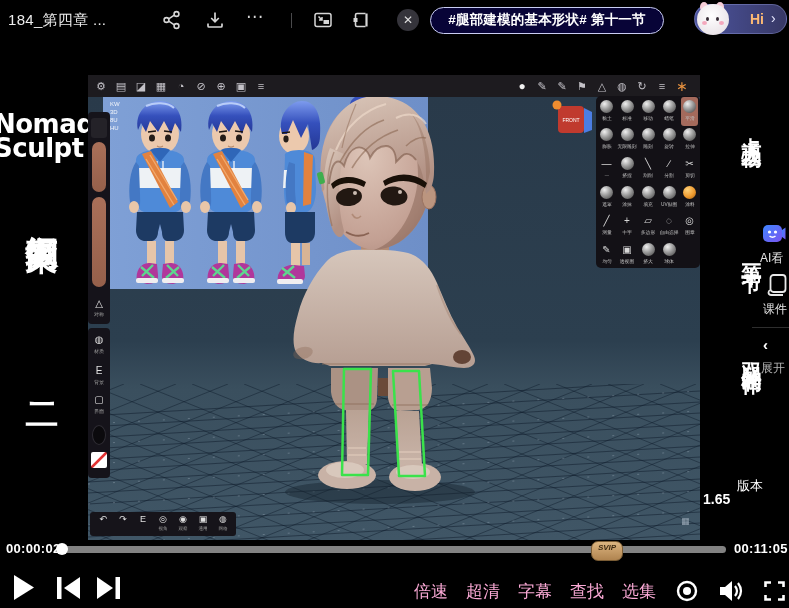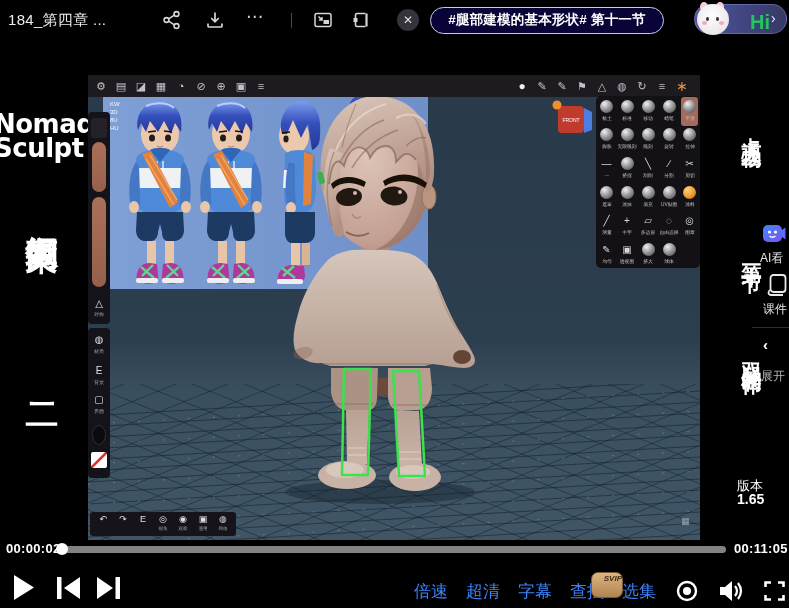--- a/index.html
+++ b/index.html
@@ -7,38 +7,38 @@
 body{font-family:"Liberation Sans","DejaVu Sans",sans-serif;position:relative;color:#fff}
 .abs{position:absolute}
 
 .tb-title{left:8px;top:11px;font-size:15px;color:#ececec;letter-spacing:.3px}
 .tb-svg{top:10px}
 .more-dots{left:246px;top:6px;font-size:17px;color:#d6d6d6;letter-spacing:1px}
 .sep{width:1px;height:15px;background:#4a4a4c;top:13px}
 .close-btn{left:397px;top:9px;width:22px;height:22px;border-radius:50%;background:#35343b;color:#dedede;font-size:12px;line-height:22px;text-align:center}
 .topic-badge{left:430px;top:7px;width:234px;height:27px;border:1.5px solid #c9cdf2;border-radius:15px;background:#080437;color:#fff;font-size:13.5px;line-height:23px;text-align:center;font-weight:700;letter-spacing:.2px}
 .hi-pill{left:694px;top:4px;width:93px;height:30px;border-radius:16px;background:linear-gradient(90deg,#4d55a0,#373865);border:1px solid rgba(180,190,255,.3)}
-.hi-label{left:750px;top:11px;font-size:20px;font-weight:700;color:#22c55e}
+.hi-label{left:750px;top:11px;font-size:14px;font-weight:700;color:#fdba74}
 .hi-chev{left:771px;top:10px;font-size:14px;color:#e8e8ff}
 .avatar{left:695px;top:1px;width:36px;height:36px}
 .av-ear{position:absolute;width:8px;height:10px;border-radius:50%;background:#f6cdd8;top:1px}
 .av-head{position:absolute;left:2px;top:3px;width:32px;height:31px;border-radius:50%;background:radial-gradient(circle at 45% 38%,#ffffff,#ece6ea 70%,#d4cbd2)}
 .av-eye{position:absolute;width:3px;height:4px;border-radius:50%;background:#3a2f38;top:16px}
 .av-cheek{position:absolute;width:5px;height:4px;border-radius:50%;background:#f4a8bd;top:20px}
 
 .brand{left:-6px;top:112px;font-family:"DejaVu Sans",sans-serif;font-weight:800;font-size:26px;line-height:24px;letter-spacing:-.5px;color:#fff}
 .vtext{writing-mode:vertical-rl;text-orientation:upright;font-weight:700;color:#fff}
 .v-left{left:19px;top:209px;font-size:33px;letter-spacing:1px}
 .v-left2{left:19px;top:378px;font-size:33px}
 
 .v-r1{left:739px;top:122px;font-size:20px;letter-spacing:3.5px}
 .v-r2{left:739px;top:249px;font-size:20px;letter-spacing:3px}
 .v-r3{left:739px;top:347px;font-size:20px;letter-spacing:3px}
 .ver-lab{left:737px;top:477px;font-size:13px;font-weight:400}
-.ver-val{left:737px;top:491px;font-size:14px;font-weight:700}
+.ver-val{left:703px;top:491px;font-size:14px;font-weight:700}
 .side-label{font-size:12px;color:#e5e5e5}
 .divider-r{left:752px;top:327px;width:37px;height:1px;background:#2e2e2e}
 .chev-l{left:763px;top:336px;font-size:15px;color:#fff;font-weight:700}
 
 #video{left:88px;top:75px;width:612px;height:465px;background:#2a3b4b}
 #vtoolbar{position:absolute;left:0;top:0;width:612px;height:22px;background:#1d1b1f;display:flex;align-items:center}
 .tgroup{display:flex;align-items:center}
 .tg-left{padding-left:3px}
 .tg-right{position:absolute;right:8px;top:0;height:22px}
 .ticon{width:20px;text-align:center;font-size:11px;color:#c3c1c7;line-height:22px}
@@ -70,22 +70,22 @@
 .corner-ico{left:593px;top:441px;font-size:9px;color:#95a4b2}
 
 .ref-ann{left:22px;top:25px;font-size:6px;line-height:8px;color:rgba(255,255,255,.9)}
 
 .time{font-size:13px;font-weight:700;color:#fff;letter-spacing:.3px}
 .t-cur{left:6px;top:541px}
 .t-tot{left:734px;top:541px}
 .track{left:62px;top:546px;width:664px;height:7px;border-radius:4px;background:#828282}
 .knob{left:56px;top:543px;width:12px;height:12px;border-radius:50%;background:#fff}
 #player-menu{left:414px;top:580px;display:flex;gap:18px}
-.pbtn{width:34px;font-size:17px;color:#3b82f6;text-align:center;white-space:nowrap}
-.svip{left:591px;top:572px;width:32px;height:26px;border-radius:7px;background:linear-gradient(180deg,#dcb580,#b08450);border:1px solid #7a5c34;color:#3f2c12;font-size:8px;font-weight:700;font-style:italic;text-align:right;line-height:11px}
+.pbtn{width:34px;font-size:17px;color:#f9a8d4;text-align:center;white-space:nowrap}
+.svip{left:591px;top:541px;width:32px;height:20px;border-radius:7px;background:linear-gradient(180deg,#dcb580,#b08450);border:1px solid #7a5c34;color:#3f2c12;font-size:8px;font-weight:700;font-style:italic;text-align:center;line-height:11px}
 </style>
 </head>
 <body>
 
 <div class="abs tb-title">184_第四章 ...</div>
 <svg class="abs tb-svg" style="left:162px" width="20" height="20" viewBox="0 0 20 20">
   <g stroke="#d6d6d6" stroke-width="1.6" fill="none">
     <circle cx="14.5" cy="4" r="2.4"></circle>
       <circle cx="4.5" cy="10" r="2.4"></circle>
       <circle cx="14.5" cy="16" r="2.4"></circle>
@@ -157,21 +157,21 @@
 <div class="abs side-label" style="left:760px;top:250px">AI看</div>
 <svg class="abs" style="left:766px;top:273px" width="22" height="24" viewBox="0 0 22 24">
   <g stroke="#e8e8e8" stroke-width="1.8" fill="none">
     <rect x="4.5" y="2" width="15" height="17" rx="3"></rect>
     <path d="M4.5 17 Q2.5 17.5 2.5 19.5 Q2.5 22 5.5 22 H17"></path>
   </g>
 </svg>
 <div class="abs side-label" style="left:763px;top:301px">课件</div>
 <div class="abs divider-r"></div>
 <div class="abs chev-l">‹</div>
-<div class="abs side-label" style="left:761px;top:368px;color:#b5b5b5">展开</div>
+<div class="abs side-label" style="left:761px;top:360px;color:#b5b5b5">展开</div>
 
 <div class="abs" id="video">
   <div id="vtoolbar">
     <div class="tgroup tg-left">
         <span class="ticon">⚙</span>
         <span class="ticon">▤</span>
         <span class="ticon">◪</span>
         <span class="ticon">▦</span>
         <span class="ticon">◔</span>
         <span class="ticon">⊘</span>

